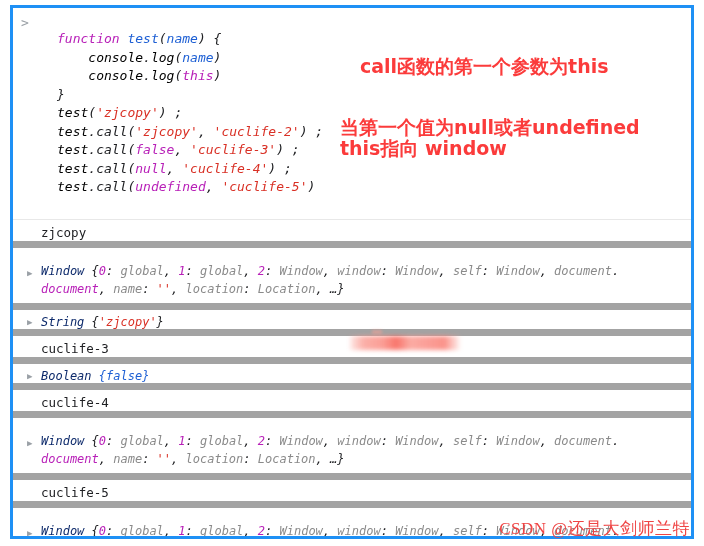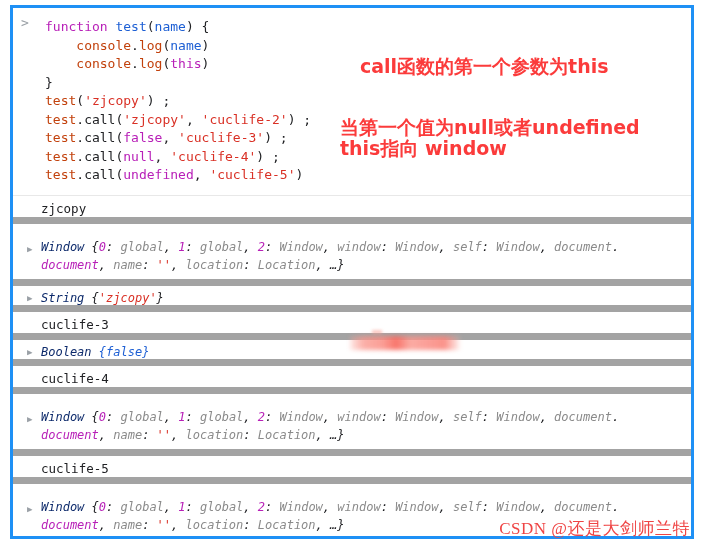--- a/index.html
+++ b/index.html
@@ -37,35 +37,36 @@
   .prompt-chevron {
     position: absolute;
     left: 8px;
     top: 6px;
     color: #9aa0a6;
     font-size: 13px;
     line-height: 18px;
     font-family: "DejaVu Sans Mono", "Liberation Mono", monospace;
   }
   .code-lines {
-    margin: 4px;
+    margin: 16px;
     padding: 0 0 0 28px;
     font-family: "DejaVu Sans Mono", "Liberation Mono", monospace;
     font-size: 13px;
     line-height: 18.5px;
     white-space: pre;
     color: #202124;
+    font-style: italic;
   }
   .code-line { white-space: pre; }
 
   
   .tok-kw     { color: #b820b8; }   
   .tok-fn     { color: #1d5fd4; }   
   .tok-ident  { color: #1d5fd4; }
-  .tok-plain  { color: #c2410c; }
+  .tok-plain  { color: #000000; }
   .tok-str    { color: #d93025; }   
   .tok-punc   { color: #202124; }
 
   
   .annotation {
     position: absolute;
     color: #fb3b3b;
     font-family: "DejaVu Sans", "Liberation Sans", sans-serif;
     font-size: 19px;
     font-weight: 700;

